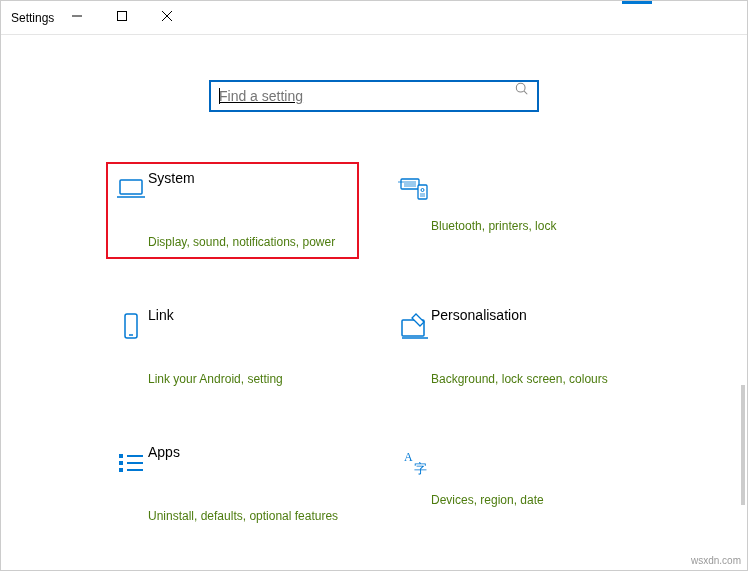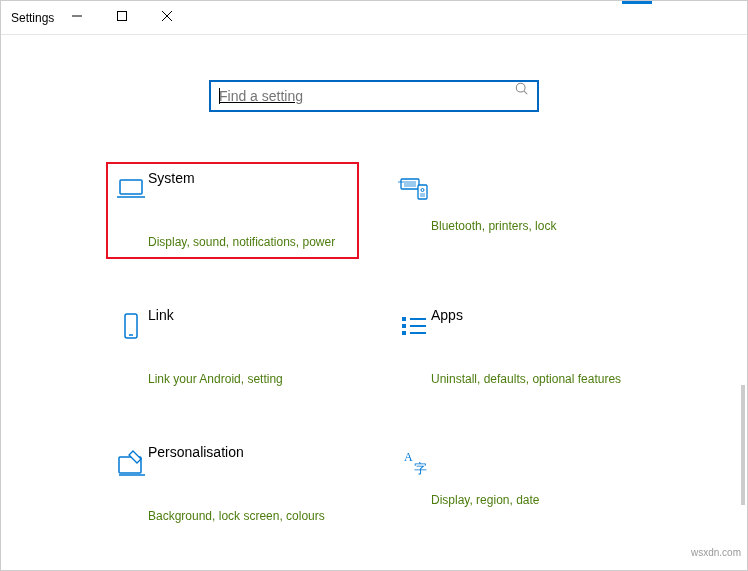--- a/index.html
+++ b/index.html
@@ -104,21 +104,21 @@
       margin-bottom: 4px;
     }
     .cat-desc {
       font-size: 12px;
       color: #4d7c0f;
       line-height: 1.4;
       margin-top: 48px;
     }
     .watermark {
       position: absolute;
-      bottom: 12px;
+      bottom: 4px;
       right: 6px;
       font-size: 10px;
       color: #999;
     }
     .scrollbar-track {
       position: absolute;
       right: 2px;
       top: 350px;
       width: 4px;
       height: 120px;
@@ -217,58 +217,58 @@
       <div class="cat-text">
         <div class="cat-title">Link</div>
         <div class="cat-desc">Link your Android, setting</div>
       </div>
     </div>
 
 
     <div class="category">
       <div class="cat-icon">
         <svg width="32" height="32" viewBox="0 0 32 32">
+            <rect x="4" y="10" width="22" height="16" rx="1" fill="none" stroke="currentColor" stroke-width="1.5"></rect>
+            <path d="M18 4 L26 12 L22 16 L14 8 Z" fill="#fff" stroke="currentColor" stroke-width="1.3"></path>
+            <line x1="4" y1="28" x2="30" y2="28" stroke="currentColor" stroke-width="1.5"></line>
+          </svg>
+      </div>
+      <div class="cat-text">
+        <div class="cat-title">Personalisation</div>
+        <div class="cat-desc">Background, lock screen, colours</div>
+      </div>
+    </div>
+
+    <div class="category">
+      <div class="cat-icon">
+        <svg width="32" height="32" viewBox="0 0 32 32">
           <rect x="4" y="7" width="4" height="4" fill="currentColor"></rect>
           <rect x="4" y="14" width="4" height="4" fill="currentColor"></rect>
           <rect x="4" y="21" width="4" height="4" fill="currentColor"></rect>
           <line x1="12" y1="9" x2="28" y2="9" stroke="currentColor" stroke-width="2"></line>
           <line x1="12" y1="16" x2="28" y2="16" stroke="currentColor" stroke-width="2"></line>
           <line x1="12" y1="23" x2="28" y2="23" stroke="currentColor" stroke-width="2"></line>
         </svg>
       </div>
       <div class="cat-text">
         <div class="cat-title">Apps</div>
         <div class="cat-desc">Uninstall, defaults, optional features</div>
       </div>
     </div>
 
-    <div class="category">
-      <div class="cat-icon">
-        <svg width="32" height="32" viewBox="0 0 32 32">
-            <rect x="4" y="10" width="22" height="16" rx="1" fill="none" stroke="currentColor" stroke-width="1.5"></rect>
-            <path d="M18 4 L26 12 L22 16 L14 8 Z" fill="#fff" stroke="currentColor" stroke-width="1.3"></path>
-            <line x1="4" y1="28" x2="30" y2="28" stroke="currentColor" stroke-width="1.5"></line>
-          </svg>
-      </div>
-      <div class="cat-text">
-        <div class="cat-title">Personalisation</div>
-        <div class="cat-desc">Background, lock screen, colours</div>
-      </div>
-    </div>
-
 
     <div class="category">
       <div class="cat-icon">
         <svg width="32" height="32" viewBox="0 0 32 32">
             <text x="6" y="14" font-size="12" fill="currentColor" font-family="serif">A</text>
             <text x="16" y="26" font-size="13" fill="currentColor">字</text>
           </svg>
       </div>
       <div class="cat-text">
-        <div class="cat-desc">Display, region, date</div>
+        <div class="cat-desc">Devices, region, date</div>
       </div>
     </div>
 
   </div>
 
   <div class="scrollbar-track"></div>
 </div>
 
 <div class="watermark">wsxdn.com</div>
 

